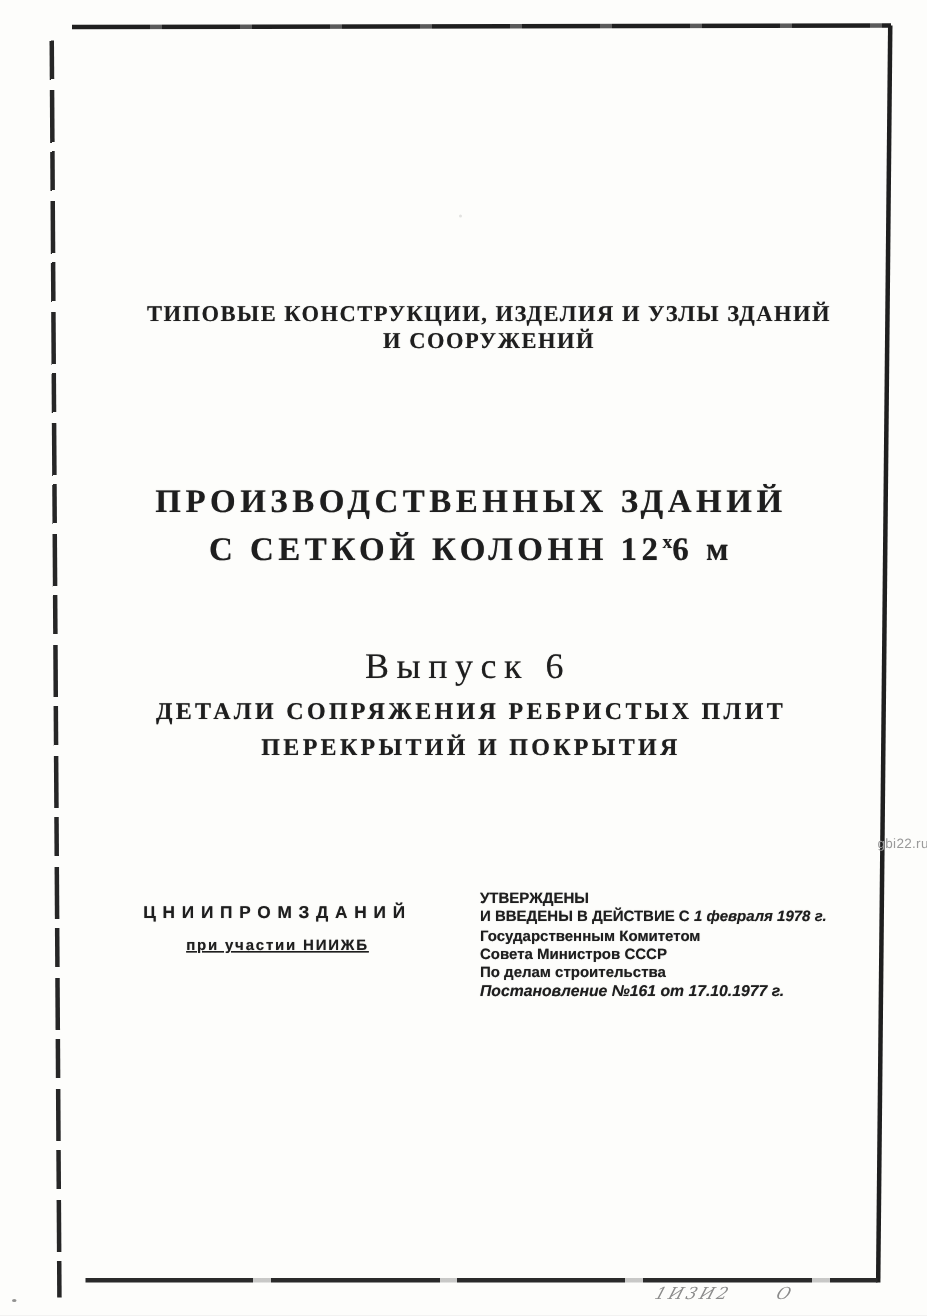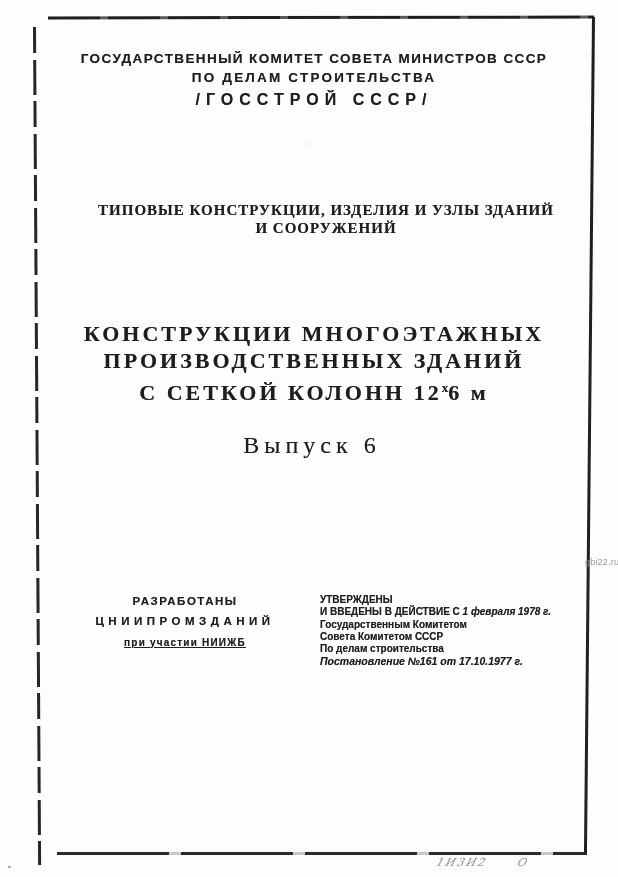--- a/index.html
+++ b/index.html
@@ -77,51 +77,48 @@
 </head>
 <body>
 
 <div class="page">
 
   <div class="border-top"></div>
   <div class="border-right"></div>
   <div class="border-left"></div>
   <div class="border-bottom"></div>
 
-  <div class="org-header ink">
-    <div class="l1">ГОСУДАРСТВЕННЫЙ КОМИТЕТ СОВЕТА МИНИСТРОВ СССР</div>
-    <div class="l2">ПО ДЕЛАМ СТРОИТЕЛЬСТВА</div>
-    <div class="l3">/ГОССТРОЙ СССР/</div>
-  </div>
 
   <div class="series-header ink">
     <div>ТИПОВЫЕ КОНСТРУКЦИИ, ИЗДЕЛИЯ И УЗЛЫ ЗДАНИЙ</div>
     <div>И СООРУЖЕНИЙ</div>
   </div>
 
 
   <div class="main-title ink">
-    <div>КОНСТРУКЦИИ МНОГОЭТАЖНЫХ</div>
     <div>ПРОИЗВОДСТВЕННЫХ ЗДАНИЙ</div>
     <div><span>С СЕТКОЙ КОЛОНН 12</span><sup>х</sup><span>6 м</span></div>
   </div>
 
   <div class="issue-label ink">Выпуск 6</div>
+  <div class="issue-subtitle ink">
+    <div>ДЕТАЛИ СОПРЯЖЕНИЯ РЕБРИСТЫХ ПЛИТ</div>
+    <div class="l2">ПЕРЕКРЫТИЙ И ПОКРЫТИЯ</div>
+  </div>
 
   <div class="developed ink">
-    <div class="l1">РАЗРАБОТАНЫ</div>
     <div class="l2">ЦНИИПРОМЗДАНИЙ</div>
     <div class="l3">при участии НИИЖБ</div>
   </div>
 
   <div class="approved ink">
     <div>УТВЕРЖДЕНЫ</div>
     <div><span>И ВВЕДЕНЫ В ДЕЙСТВИЕ С</span> <span class="hand">1 февраля 1978 г.</span></div>
     <div>Государственным Комитетом</div>
-    <div>Совета Комитетом СССР</div>
+    <div>Совета Министров СССР</div>
     <div>По делам строительства</div>
     <div class="l6">Постановление №161 от 17.10.1977 г.</div>
   </div>
 
   <div class="watermark">gbi22.ru</div>
 
   <div class="hw-note hw-left">1И3И2</div>
   <div class="hw-note hw-right">О</div>
 
   <div class="speck s1"></div>

